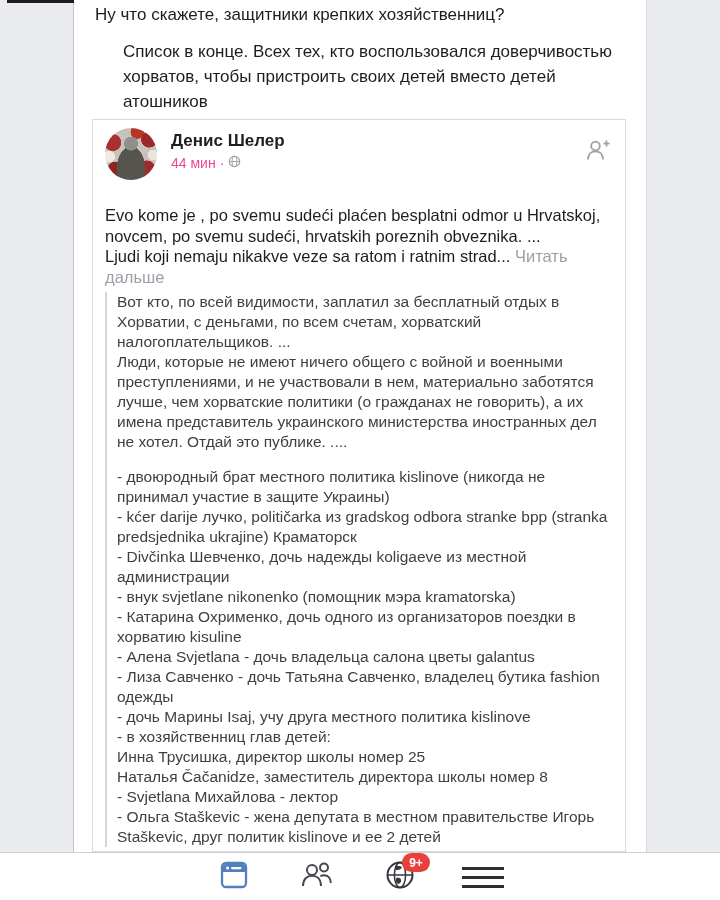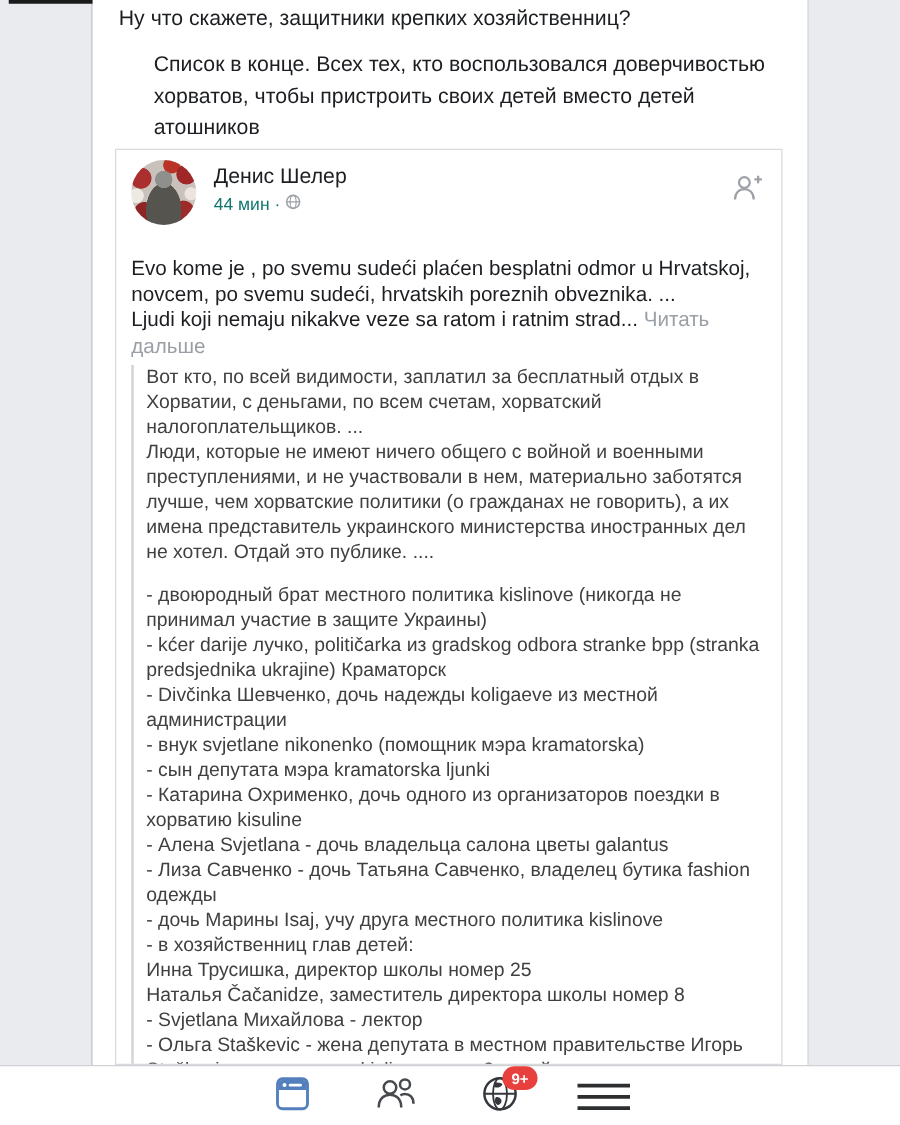--- a/index.html
+++ b/index.html
@@ -28,22 +28,22 @@
       radial-gradient(ellipse at 50% 78%, #55544f 0 38%, rgba(0,0,0,0) 39%),
       radial-gradient(circle at 15% 28%, #ab2f2f 0 14%, rgba(0,0,0,0) 15%),
       radial-gradient(circle at 85% 22%, #a02727 0 13%, rgba(0,0,0,0) 14%),
       radial-gradient(circle at 80% 80%, #9e2a2a 0 15%, rgba(0,0,0,0) 16%),
       radial-gradient(circle at 20% 80%, #8e2424 0 13%, rgba(0,0,0,0) 14%),
       radial-gradient(circle at 62% 8%, #b93326 0 11%, rgba(0,0,0,0) 12%),
       radial-gradient(circle at 8% 55%, #efe9e4 0 10%, rgba(0,0,0,0) 11%),
       radial-gradient(circle at 92% 52%, #ece5df 0 9%, rgba(0,0,0,0) 10%),
       #c9c2bc; }
   .author-block { position:absolute; left:66px; top:3px; }
-  .author-name { font-size:17px; font-weight:normal; color:#1c1e21; }
-  .meta-row { margin-top:4px; font-size:14px; color:#0f766e; display:flex; align-items:center; gap:4px; }
+  .author-name { font-size:17px; font-weight:bold; color:#1c1e21; }
+  .meta-row { margin-top:4px; font-size:14px; color:#ec4899; display:flex; align-items:center; gap:4px; }
   .addfriend { position:absolute; right:2px; top:10px; width:26px; height:24px; }
 
   .post-body { margin-top:19px; font-size:16.5px; line-height:20.5px; color:#1c1e21; }
   .read-more { color:#9aa0a6; }
 
   .quote { margin-top:5px; border-left:2px solid #d2d4d8; padding-left:10px;
     font-size:15.5px; line-height:20px; color:#404040; }
   .quote p { margin:0; }
   .quote-gap { height:15px; }
   .quote .line { margin:0; }
@@ -115,21 +115,20 @@
       <p class="line">Вот кто, по всей видимости, заплатил за бесплатный отдых в Хорватии, с деньгами, по всем счетам, хорватский налогоплательщиков. ...</p>
           <p class="line">Люди, которые не имеют ничего общего с войной и военными преступлениями, и не участвовали в нем, материально заботятся лучше, чем хорватские политики (о гражданах не говорить), а их имена представитель украинского министерства иностранных дел не хотел. Отдай это публике. ....</p>
         </div>
       <div class="quote-gap"></div>
       <div>
 
       <p class="line">- двоюродный брат местного политика kislinove (никогда не принимал участие в защите Украины)</p>
           <p class="line">- kćer darije лучко, političarka из gradskog odbora stranke bpp (stranka predsjednika ukrajine) Краматорск</p>
           <p class="line">- Divčinka Шевченко, дочь надежды koligaeve из местной администрации</p>
           <p class="line">- внук svjetlane nikonenko (помощник мэра kramatorska)</p>
-          <p class="line">- сын депутата мэра kramatorska ljunki</p>
           <p class="line">- Катарина Охрименко, дочь одного из организаторов поездки в хорватию kisuline</p>
           <p class="line">- Алена Svjetlana - дочь владельца салона цветы galantus</p>
           <p class="line">- Лиза Савченко - дочь Татьяна Савченко, владелец бутика fashion одежды</p>
           <p class="line">- дочь Марины Isaj, учу друга местного политика kislinove</p>
           <p class="line">- в хозяйственниц глав детей:</p>
           <p class="line">Инна Трусишка, директор школы номер 25</p>
           <p class="line">Наталья Čačanidze, заместитель директора школы номер 8</p>
           <p class="line">- Svjetlana Михайлова - лектор</p>
           <p class="line">- Ольга Staškevic - жена депутата в местном правительстве Игорь Staškevic, друг политик kislinove и ее 2 детей</p>
         </div>

